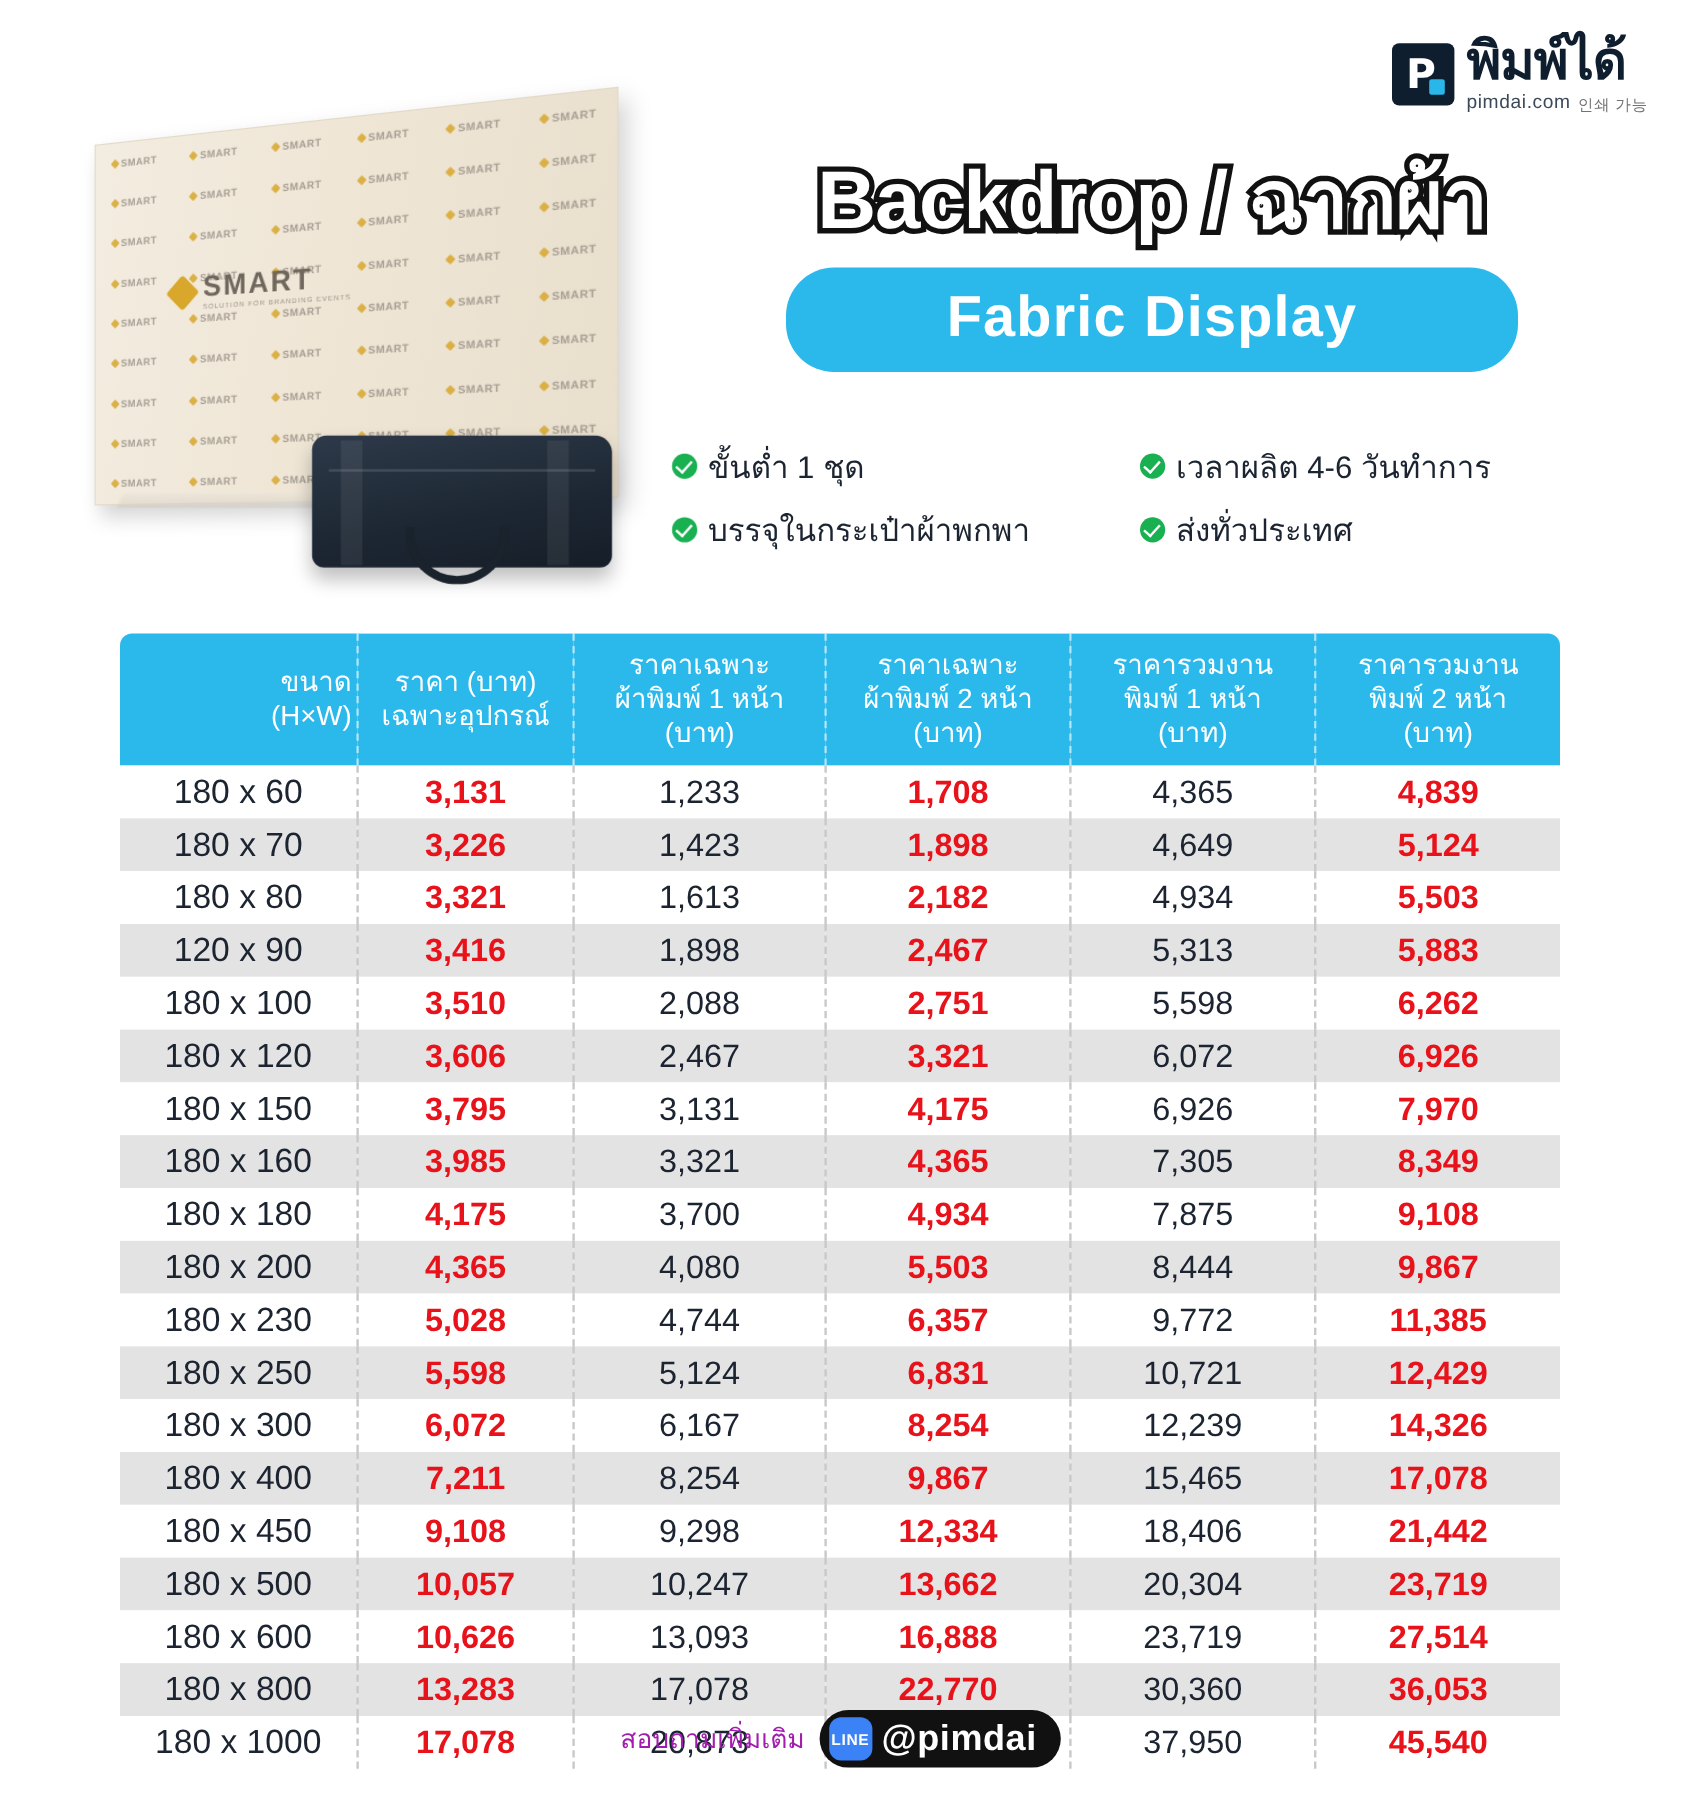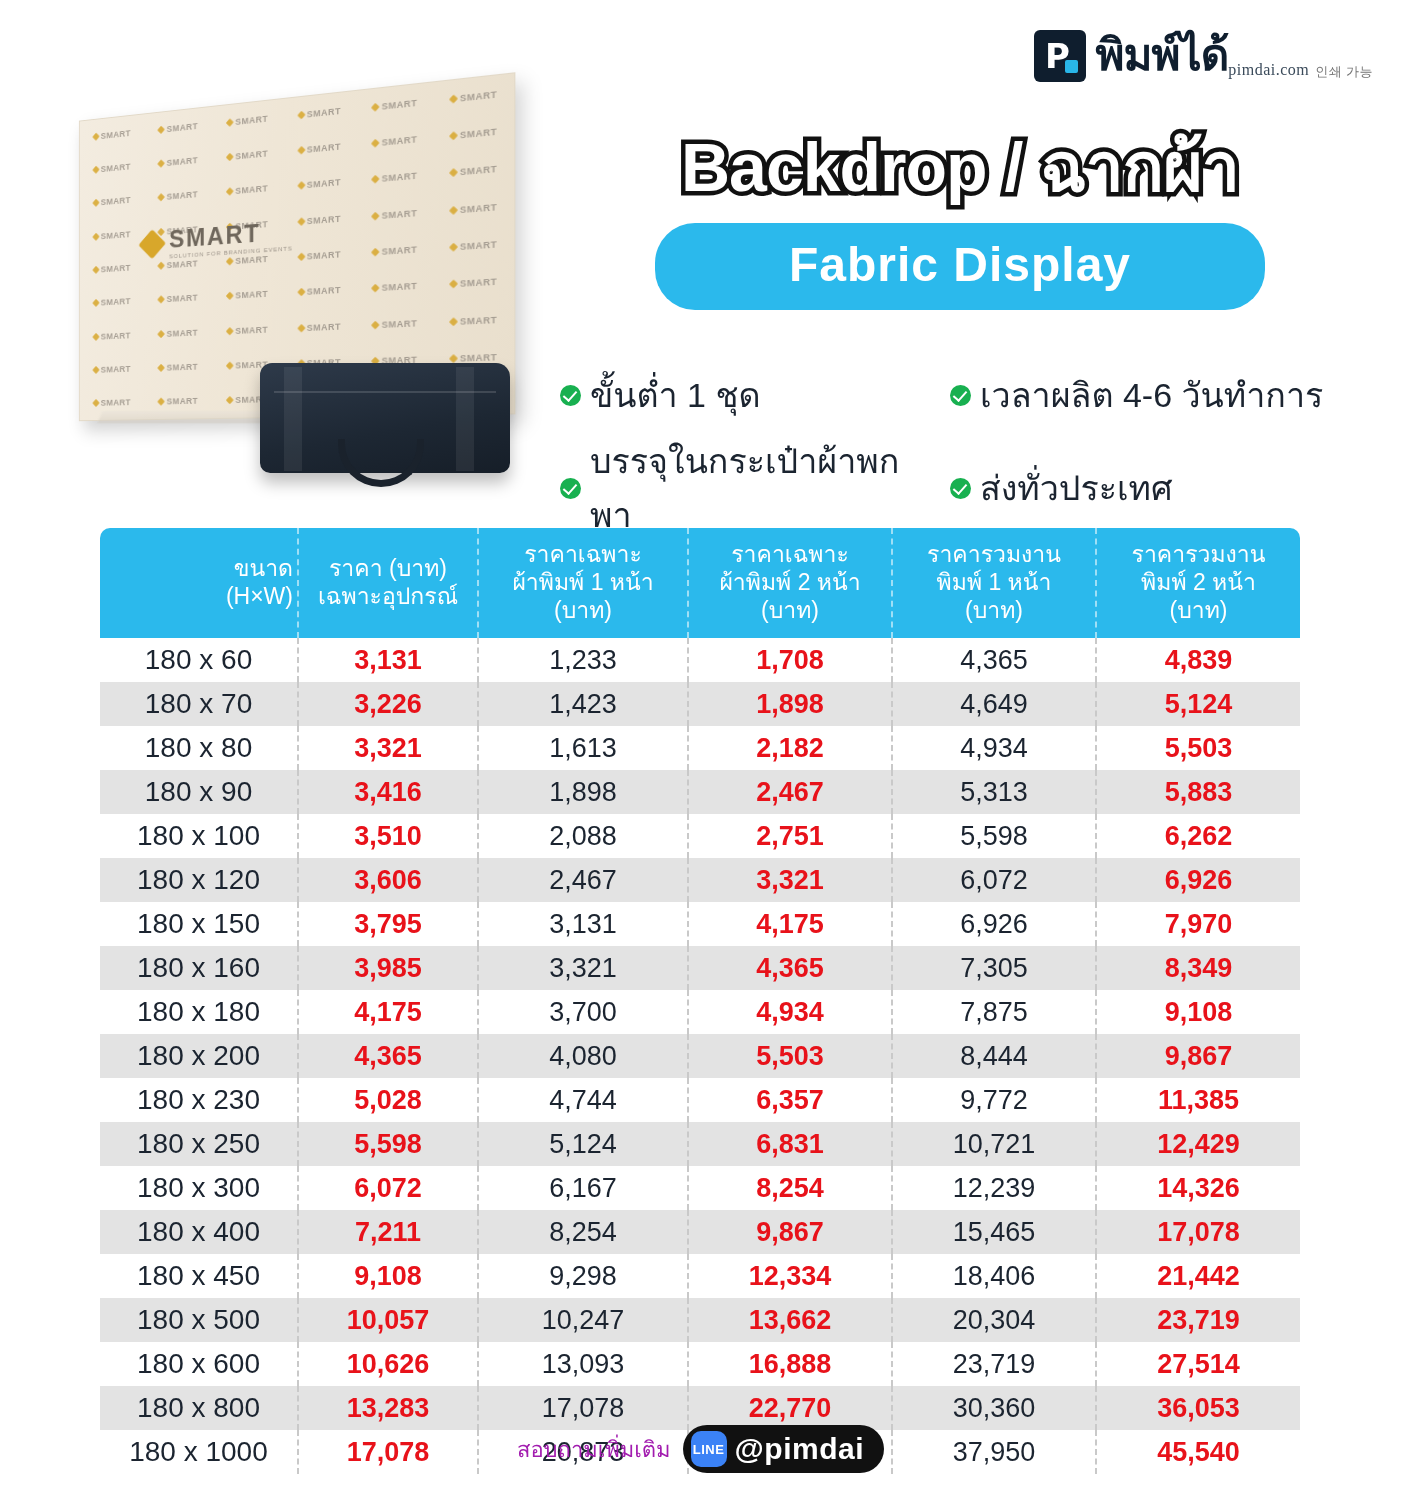--- a/index.html
+++ b/index.html
@@ -42,21 +42,21 @@
     position: relative;
     left: -2px;
   }
   .brand-mark .sq {
     position: absolute;
     right: 8px; bottom: 9px;
     width: 13px; height: 13px;
     background: #29b6e8;
     border-radius: 2px;
   }
-  .brand-text { display: flex; flex-direction: row; line-height: 1; font-family: Liberation Serif, serif; }
+  .brand-text { display: flex; flex-direction: column; line-height: 1; }
   .brand-name {
     font-size: 44px;
     font-weight: bold;
     color: #0f1e2e;
     letter-spacing: -1px;
   }
   .brand-sub {
     margin-top: 4px;
     font-size: 16px;
     color: #3a4a5a;
@@ -198,21 +198,21 @@
     width: 800px;
     display: grid;
     grid-template-columns: 380px 1fr;
     row-gap: 12px;
     column-gap: 10px;
   }
   .feature {
     display: flex;
     align-items: center;
     gap: 9px;
-    font-size: 34px;
+    font-size: 26px;
     color: #1b2430;
   }
   .tick {
     flex: 0 0 auto;
     width: 21px; height: 21px;
     border-radius: 50%;
     background: #18b050;
     position: relative;
   }
   .tick::after {
@@ -443,21 +443,21 @@
           </tr>
           <tr>
             <td class="size">180 x 80</td>
             <td class="red">3,321</td>
             <td class="black">1,613</td>
             <td class="red">2,182</td>
             <td class="black">4,934</td>
             <td class="red">5,503</td>
           </tr>
           <tr>
-            <td class="size">180 x 90</td>
+            <td class="size">120 x 90</td>
             <td class="red">3,416</td>
             <td class="black">1,898</td>
             <td class="red">2,467</td>
             <td class="black">5,313</td>
             <td class="red">5,883</td>
           </tr>
           <tr>
             <td class="size">180 x 100</td>
             <td class="red">3,510</td>
             <td class="black">2,088</td>

